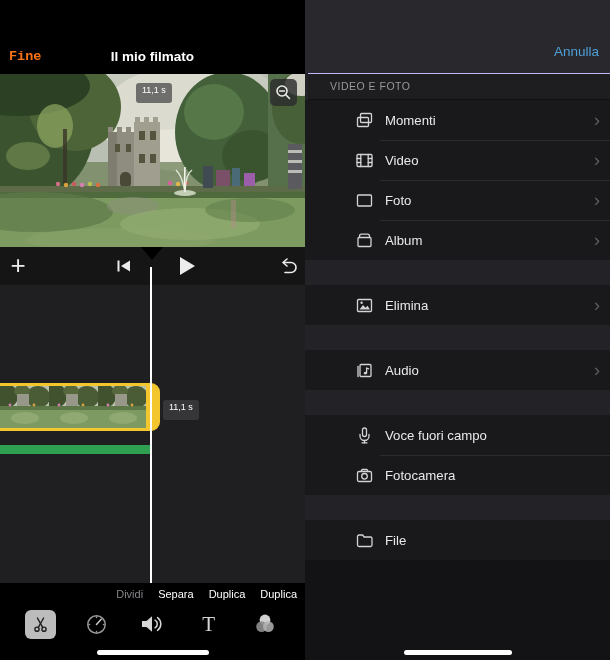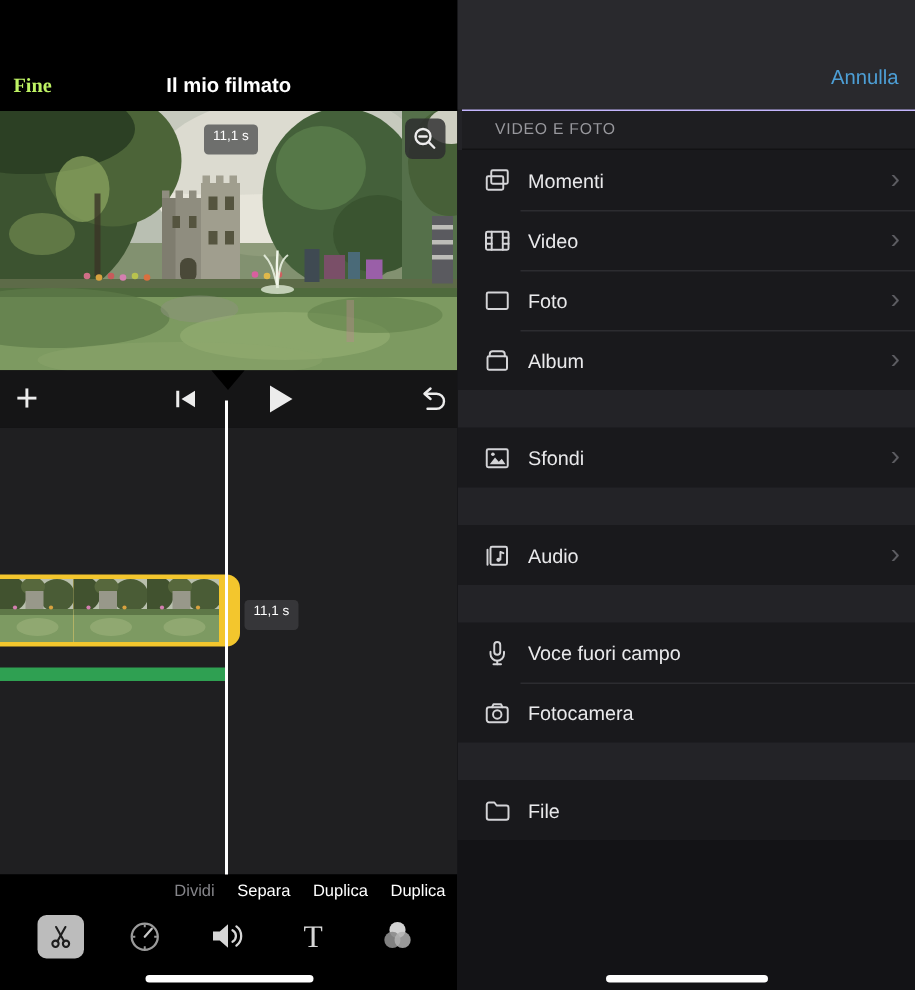--- a/index.html
+++ b/index.html
@@ -5,22 +5,22 @@
   * { margin:0; padding:0; box-sizing:border-box; }
   html,body { background:#000; }
   body { font-family:"Liberation Sans","DejaVu Sans",sans-serif; -webkit-font-smoothing:antialiased; }
   .screen { position:relative; width:610px; height:660px; overflow:hidden; background:#000; }
   .panel { position:absolute; top:0; height:660px; width:305px; overflow:hidden; }
   .left  { left:0; background:#000; }
   .right { left:305px; background:#232327; }
 
   
   .l-nav { position:absolute; top:0; left:0; width:305px; height:74px; background:#000; }
-  .fine { position:absolute; left:9px; top:49px; background:none; border:none; color:#bef264;
-          font-size:13.5px; font-weight:600; font-family:Liberation Serif, serif; }
+  .fine { position:absolute; left:9px; top:49px; background:none; border:none; color:#f97316;
+          font-size:13.5px; font-weight:600; font-family:Liberation Mono, monospace; }
   .l-title { position:absolute; top:49px; left:0; width:100%; text-align:center; color:#fff;
              font-size:13.5px; font-weight:700; }
 
   .l-preview { position:absolute; top:74px; left:0; width:305px; height:173px; overflow:hidden; }
   .l-preview svg { display:block; }
   .badge { position:absolute; background:rgba(58,58,60,.88); color:#fff; font-size:9px;
            line-height:1; padding:3px 6px 8px; border-radius:3px; white-space:nowrap; }
   .preview-badge { left:136px; top:9px; background:rgba(90,92,92,.85); }
   .zoom-btn { position:absolute; top:5px; right:8px; width:27px; height:27px; border:none;
               background:rgba(44,44,46,.82); border-radius:5px; display:flex;
@@ -67,21 +67,21 @@
   .r-header { position:absolute; top:73px; left:3px; width:100%; height:27px; background:#1e1e21;
               border-top:1px solid #c4b5fd; border-bottom:1px solid #121214; }
   .r-header span { display:block; margin-left:22px; font-size:10.5px; letter-spacing:.5px;
                    color:#98989d; line-height:24px; }
   .r-list { position:absolute; top:100px; left:0; width:100%; height:560px; background:#232327; }
   .group { position:absolute; left:0; right:0; background:#19191c; }
   .g1 { top:0; height:160px; }  .g2 { top:185px; height:40px; }
   .g3 { top:250px; height:40px; } .g4 { top:315px; height:80px; }
   .g5 { top:420px; height:40px; }
   .r-bottom { position:absolute; top:460px; left:0; width:100%; height:100px; background:#131316; }
-  .row { position:relative; height:40px; display:flex; align-items:center; padding:0 10px 0 14px; }
+  .row { position:relative; height:40px; display:flex; align-items:center; padding:0 10px 0 14px;margin-left:33px; }
   .row + .row::before { content:""; position:absolute; left:42px; right:0; top:0; height:1px; background:#2c2c30; }
   .ric { width:24px; display:flex; justify-content:center; align-items:center; }
   .rlabel { margin-left:9px; font-size:13.2px; color:#e9e9eb; }
   .chev { margin-left:auto; color:#5c5c61; font-size:19px; line-height:14px; font-weight:400; }
   .ind-right { width:108px; }
 
   .ic { stroke:#d4d4d7; fill:none; stroke-width:1.3; stroke-linecap:round; stroke-linejoin:round; }
   .icf { fill:#d4d4d7; stroke:none; }
   .wic { stroke:#ececec; fill:none; stroke-width:1.6; stroke-linecap:round; stroke-linejoin:round; }
 </style>
@@ -353,21 +353,21 @@
 
       <div class="group g2">
         <div class="row">
           <span class="ric">
             <svg width="21" height="21" viewBox="0 0 21 21">
               <rect x="3.5" y="4.5" width="14" height="12" rx="1" class="ic"></rect>
               <path d="M5.5 14.5 L9 10 L11.5 12.8 L13.5 10.8 L16 14.5 Z" class="icf"></path>
               <circle cx="7.6" cy="7.8" r="1.2" class="icf"></circle>
             </svg>
           </span>
-          <span class="rlabel">Sfondi</span>
+          <span class="rlabel">Elimina</span>
           <span class="chev">›</span>
         </div>
       </div>
 
       <div class="group g3">
         <div class="row">
           <span class="ric">
             <svg width="21" height="21" viewBox="0 0 21 21">
               <rect x="6" y="4.5" width="11" height="12" rx="1" class="ic"></rect>
               <path d="M4 6.5 v10" class="ic"></path>

